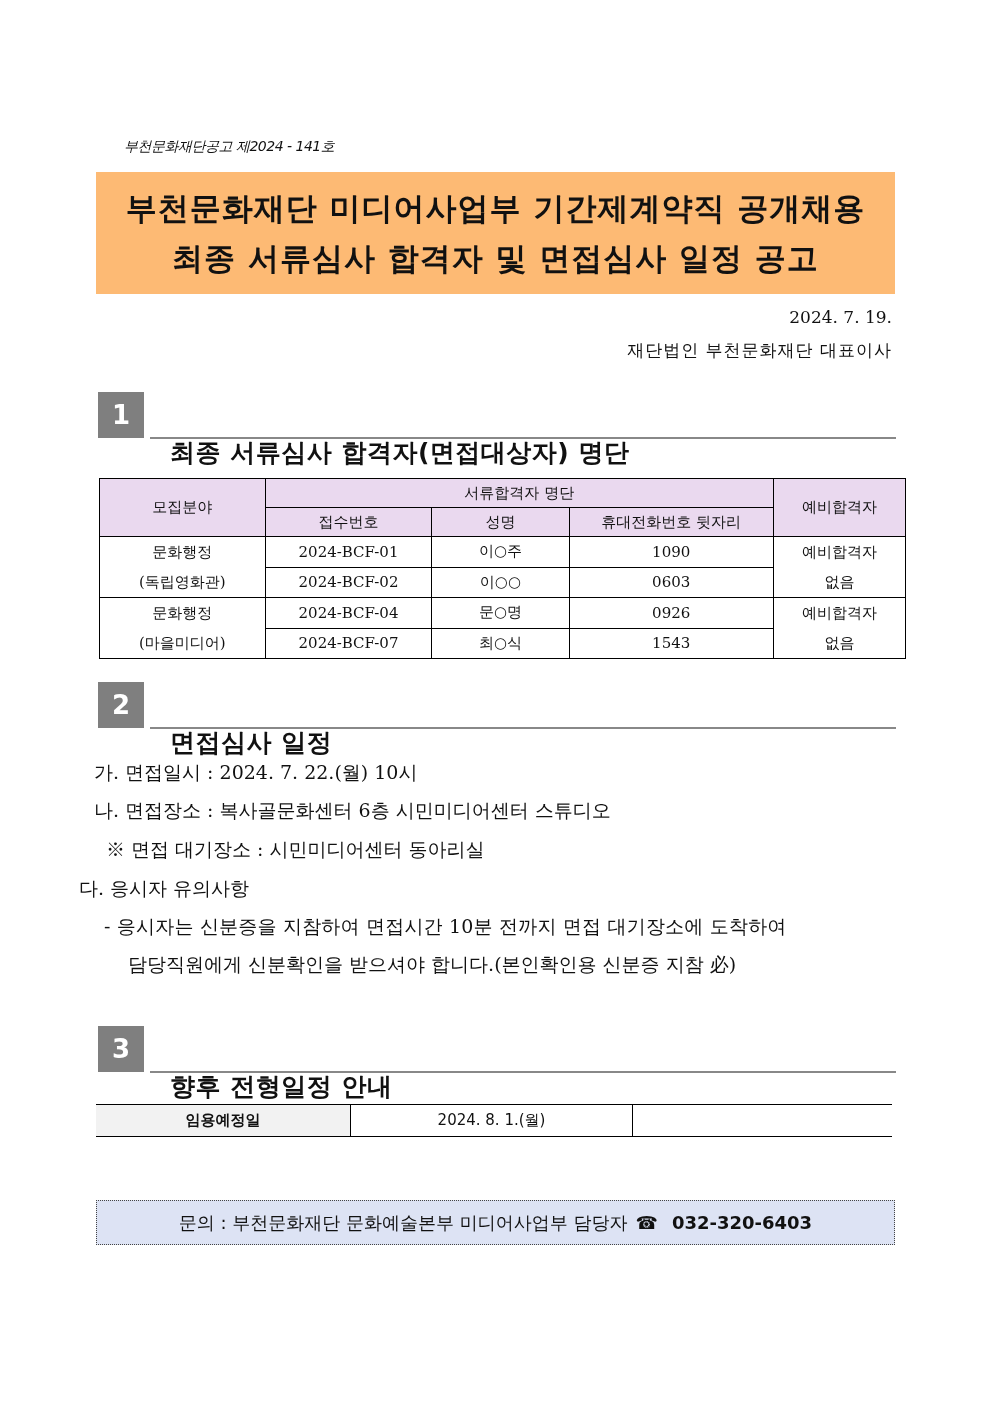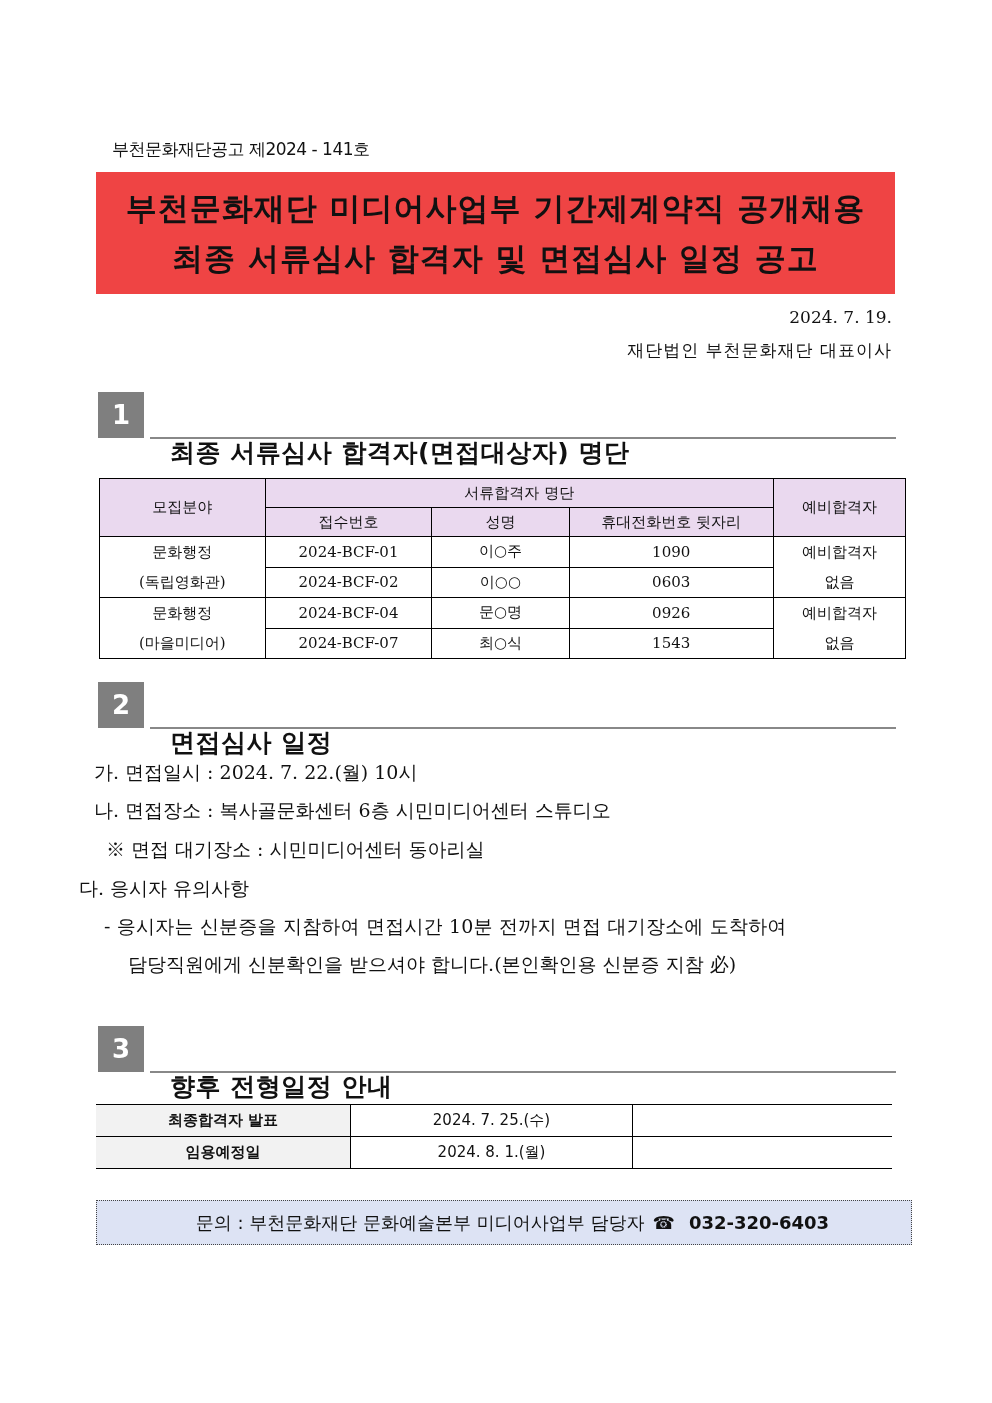--- a/index.html
+++ b/index.html
@@ -1,37 +1,37 @@
 <!DOCTYPE html>
 <html><head>
 <meta charset="utf-8">
 <style>
   html, body { margin:0; padding:0; background:#ffffff; }
   body { width:992px; height:1403px; position:relative; font-family:"DejaVu Sans", "Liberation Sans", sans-serif; color:#111; }
   .abs { position:absolute; }
-  .notice-no { left:112px; top:138px; font-size:17px; letter-spacing:-0.5px; }
-  .title-box { left:96px; top:172px; width:799px; height:122px; background:#ef4444; display:flex; flex-direction:column; align-items:center; justify-content:center; }
+  .notice-no { left:124px; top:138px; font-size:14px; letter-spacing:-0.5px;font-style:italic; }
+  .title-box { left:96px; top:172px; width:799px; height:122px; background:#fdba74; display:flex; flex-direction:column; align-items:center; justify-content:center; }
   .title-line { font-size:31px; font-weight:bold; letter-spacing:1px; line-height:50px; }
   .date { right:100px; top:307px; font-family:"DejaVu Serif", "Liberation Serif", serif; font-size:17px; }
   .issuer { right:100px; top:339px; font-family:"DejaVu Serif", "Liberation Serif", serif; font-size:17px; letter-spacing:1px; }
   .sec-head { left:96px; width:800px; height:48px; }
   .sec-num { position:absolute; left:2px; top:0; width:46px; height:46px; background:#7f7f7f; color:#fff; font-weight:bold; font-size:26px; display:flex; align-items:center; justify-content:center; }
   .sec-title { position:absolute; left:74px; top:4px; font-size:25px; font-weight:bold; letter-spacing:0.5px;margin-top:40px; }
   .sec-rule { position:absolute; left:54px; right:0; top:45px; height:2px; background:#888; }
   table { border-collapse:collapse; }
   .t1 { left:99px; top:478px; width:807px; font-family:"DejaVu Serif", "Liberation Serif", serif; font-size:15px; }
   .t1 td, .t1 th { border:1px solid #000; text-align:center; font-weight:normal; height:28px; padding:0; }
   .t1 th { background:#ead9ef; }
   .t1 .rs { line-height:30px; }
   .body-text { font-family:"DejaVu Serif", "Liberation Serif", serif; font-size:19px; }
   .t3 { left:96px; top:1104px; width:796px; font-size:15px; }
   .t3 td { border-top:1px solid #000; border-bottom:1px solid #000; height:31px; text-align:center; padding:0; }
   .t3 td.lbl { background:#f2f2f2; width:254px; font-weight:bold; border-right:1px solid #000; }
   .t3 td.val { width:281px; border-right:1px solid #000; }
-  .contact { left:96px; top:1200px; width:797px; height:43px; background:#dde3f4; border:1px dotted #444; display:flex; align-items:center; justify-content:center; font-size:18px;padding-left:17px; }
+  .contact { left:96px; top:1200px; width:797px; height:43px; background:#dde3f4; border:1px dotted #444; display:flex; align-items:center; justify-content:center; font-size:18px; }
   .contact .phone { font-weight:bold; margin-left:14px; }
 </style>
 </head>
 <body>
 
 <div class="abs notice-no">부천문화재단공고 제2024 - 141호</div>
 
 <div class="abs title-box">
   <div class="title-line">부천문화재단 미디어사업부 기간제계약직 공개채용</div>
   <div class="title-line">최종 서류심사 합격자 및 면접심사 일정 공고</div>
@@ -111,25 +111,20 @@
 <div class="abs body-text" style="left:128px; top:952px;">담당직원에게 신분확인을 받으셔야 합니다.(본인확인용 신분증 지참 必)</div>
 
 <div class="abs sec-head" style="top:1026px;">
   <div class="sec-num">3</div>
   <div class="sec-title">향후 전형일정 안내</div>
   <div class="sec-rule"></div>
 </div>
 
 <table class="abs t3">
   <tbody>
-      <tr>
-    <td class="lbl">최종합격자 발표</td>
-    <td class="val">2024. 7. 25.(수)</td>
-    <td></td>
-  </tr>
   <tr>
     <td class="lbl">임용예정일</td>
     <td class="val">2024. 8. 1.(월)</td>
     <td></td>
   </tr>
 </tbody>
   </table>
 
 <div class="abs contact">
   <span>문의 : 부천문화재단 문화예술본부 미디어사업부 담당자</span>

